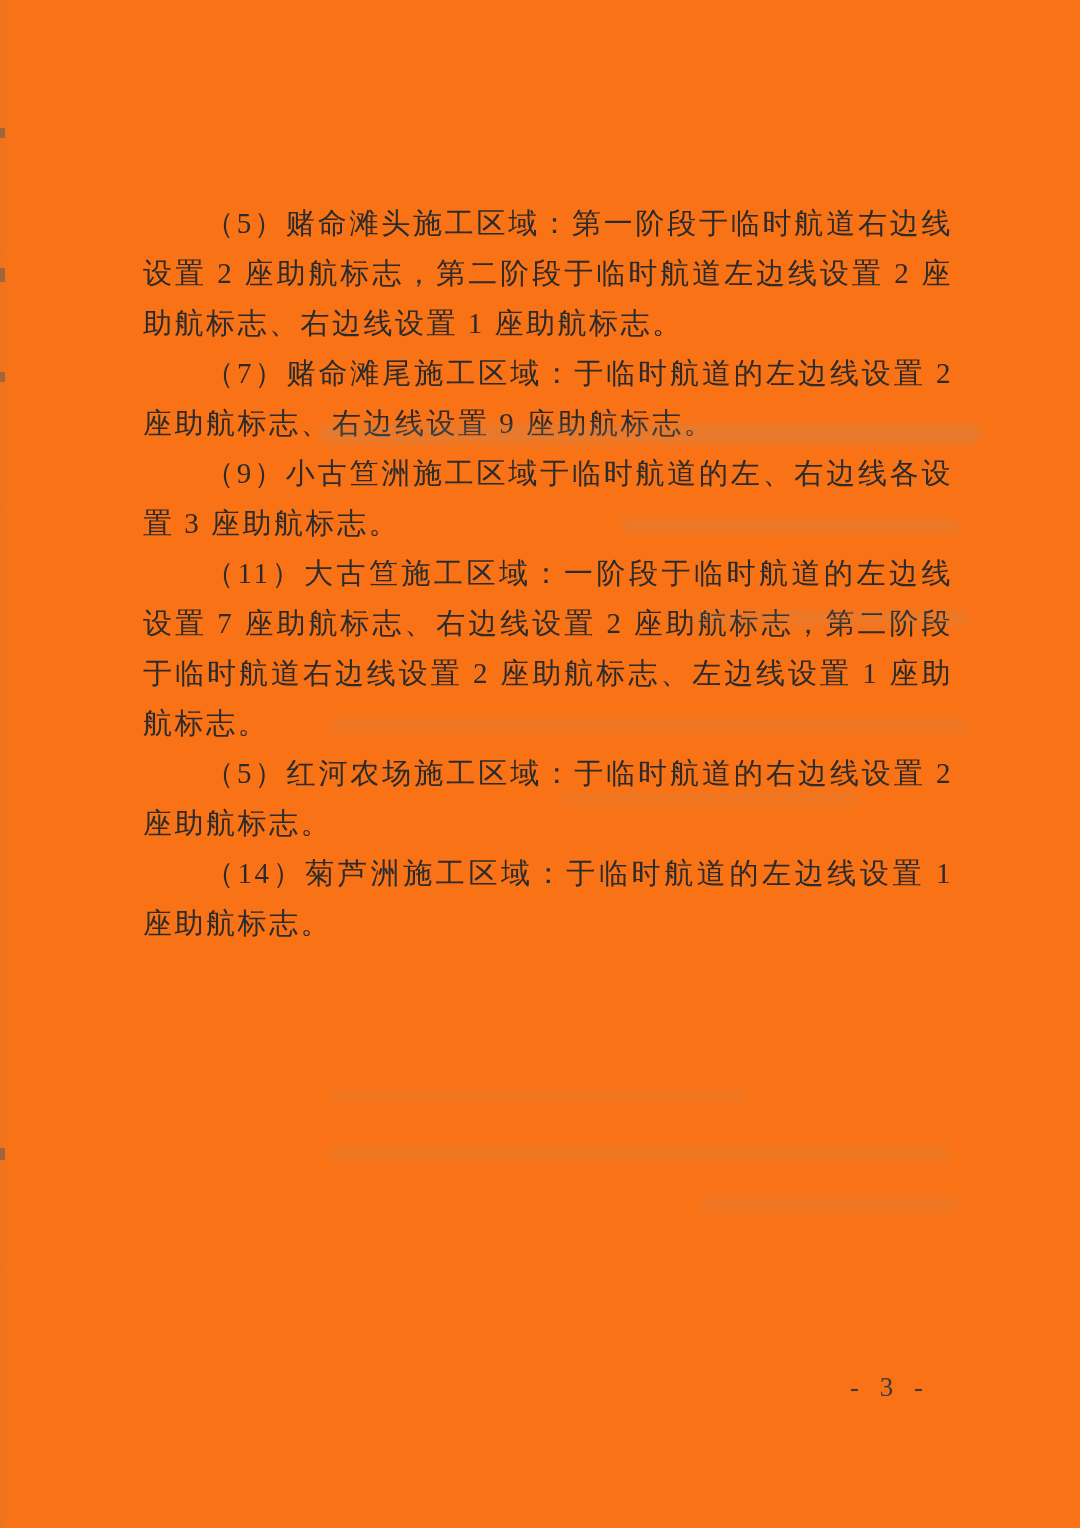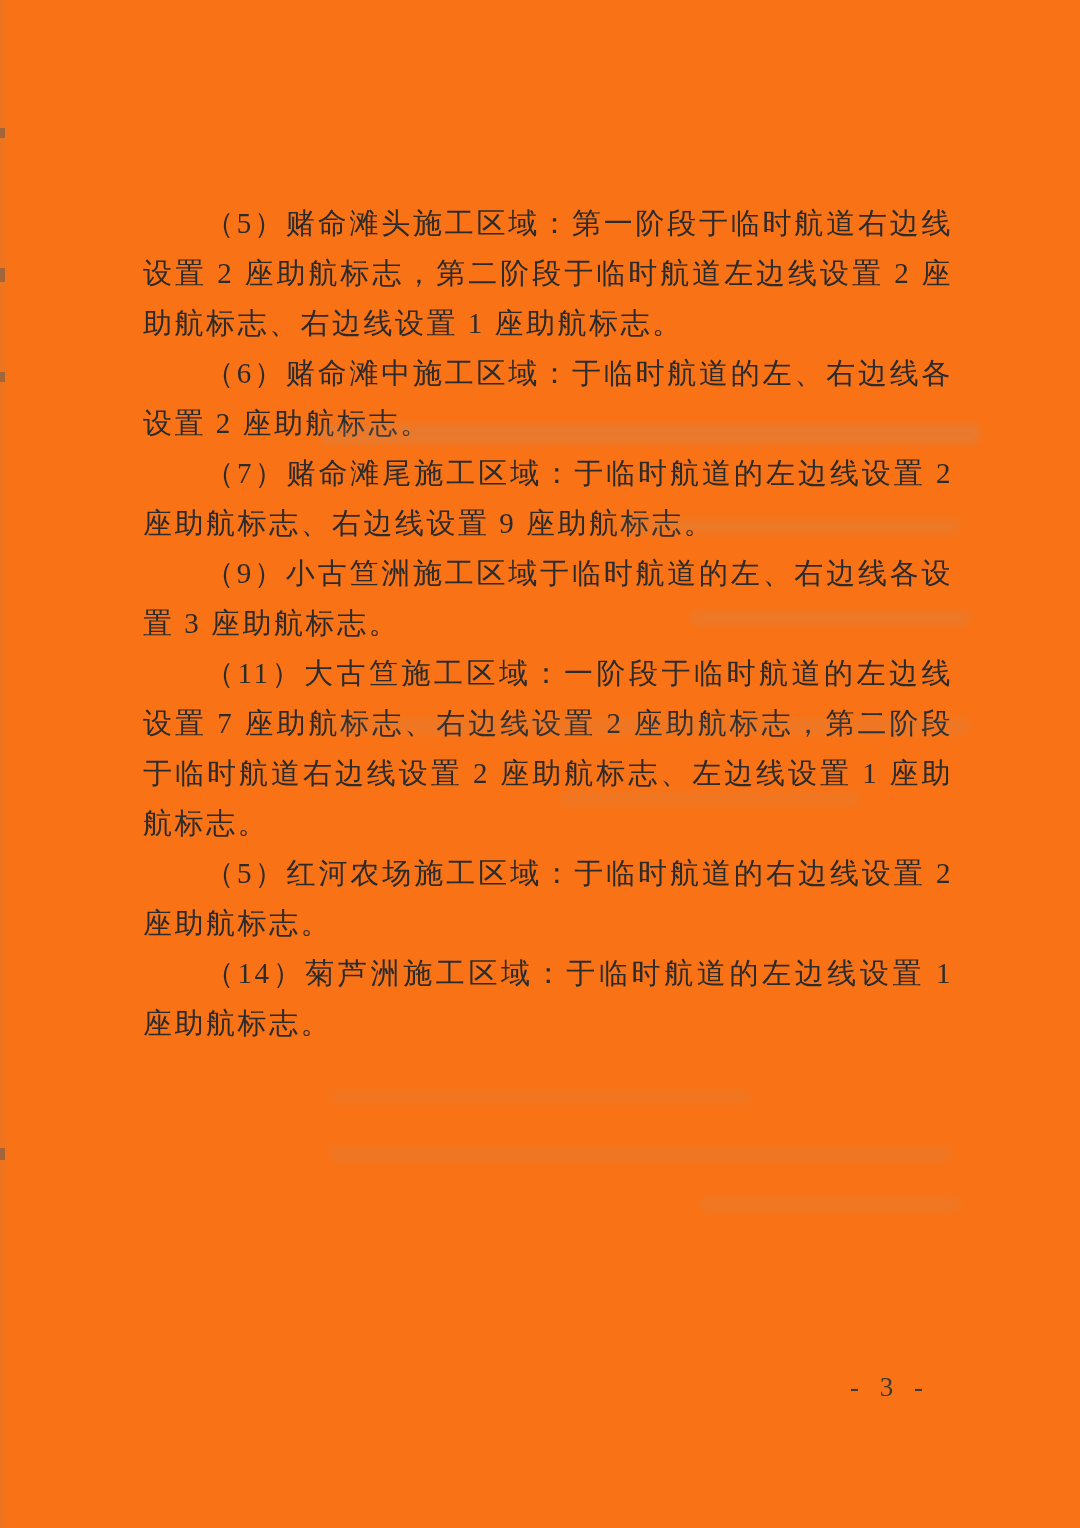--- a/index.html
+++ b/index.html
@@ -88,21 +88,20 @@
   .t3 { top: 372px; height: 10px; }
   .t4 { top: 1148px; height: 12px; }
 </style>
 </head>
 <body>
 
 <div class="page">
 
   <div class="content">
     <p class="para">（5）赌命滩头施工区域：第一阶段于临时航道右边线设置 2 座助航标志，第二阶段于临时航道左边线设置 2 座助航标志、右边线设置 1 座助航标志。</p>
-    <p class="para">（6）赌命滩中施工区域：于临时航道的左、右边线各设置 2 座助航标志。</p>
     <p class="para">（7）赌命滩尾施工区域：于临时航道的左边线设置 2 座助航标志、右边线设置 9 座助航标志。</p>
     <p class="para">（9）小古笪洲施工区域于临时航道的左、右边线各设置 3 座助航标志。</p>
     <p class="para">（11）大古笪施工区域：一阶段于临时航道的左边线设置 7 座助航标志、右边线设置 2 座助航标志，第二阶段于临时航道右边线设置 2 座助航标志、左边线设置 1 座助航标志。</p>
     <p class="para">（5）红河农场施工区域：于临时航道的右边线设置 2 座助航标志。</p>
     <p class="para">（14）菊芦洲施工区域：于临时航道的左边线设置 1 座助航标志。</p>
   </div>
 
   <div class="page-number">- 3 -</div>
 
   <div class="artifact a1"></div>

